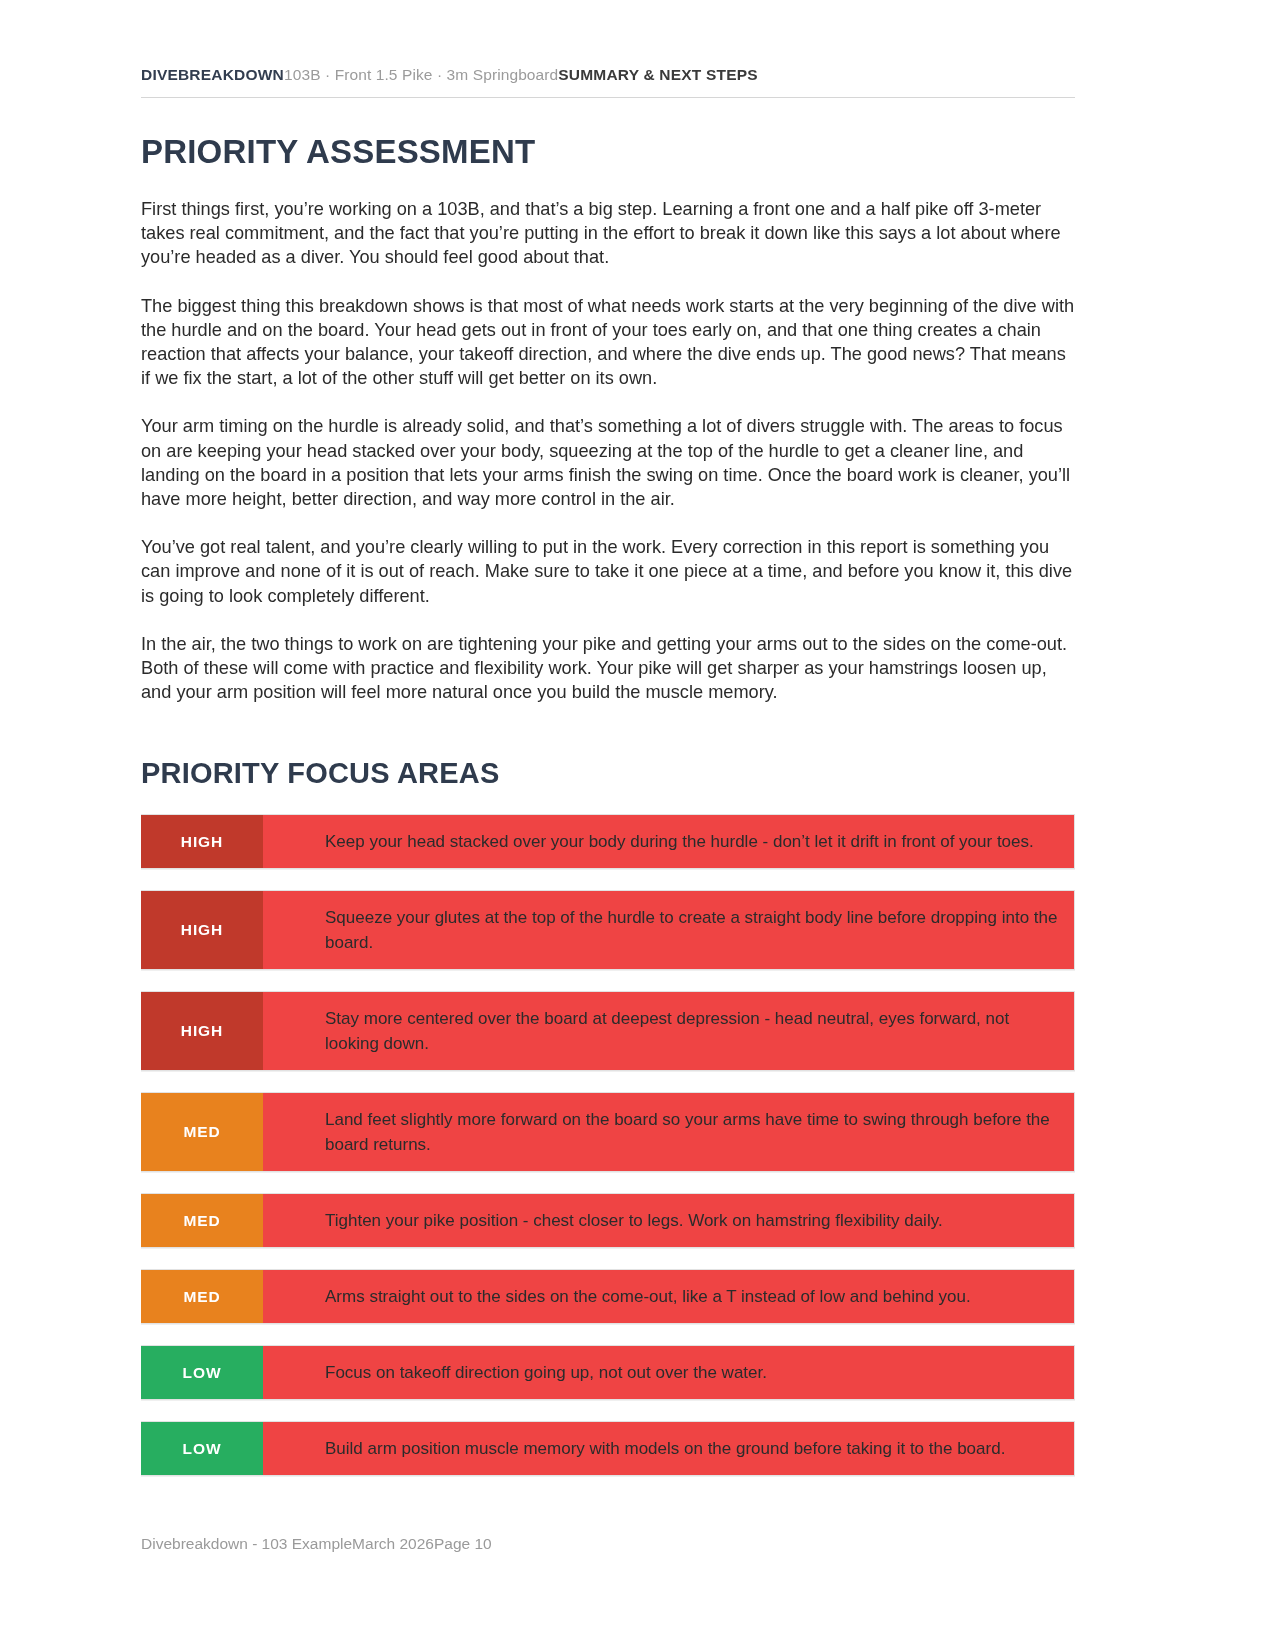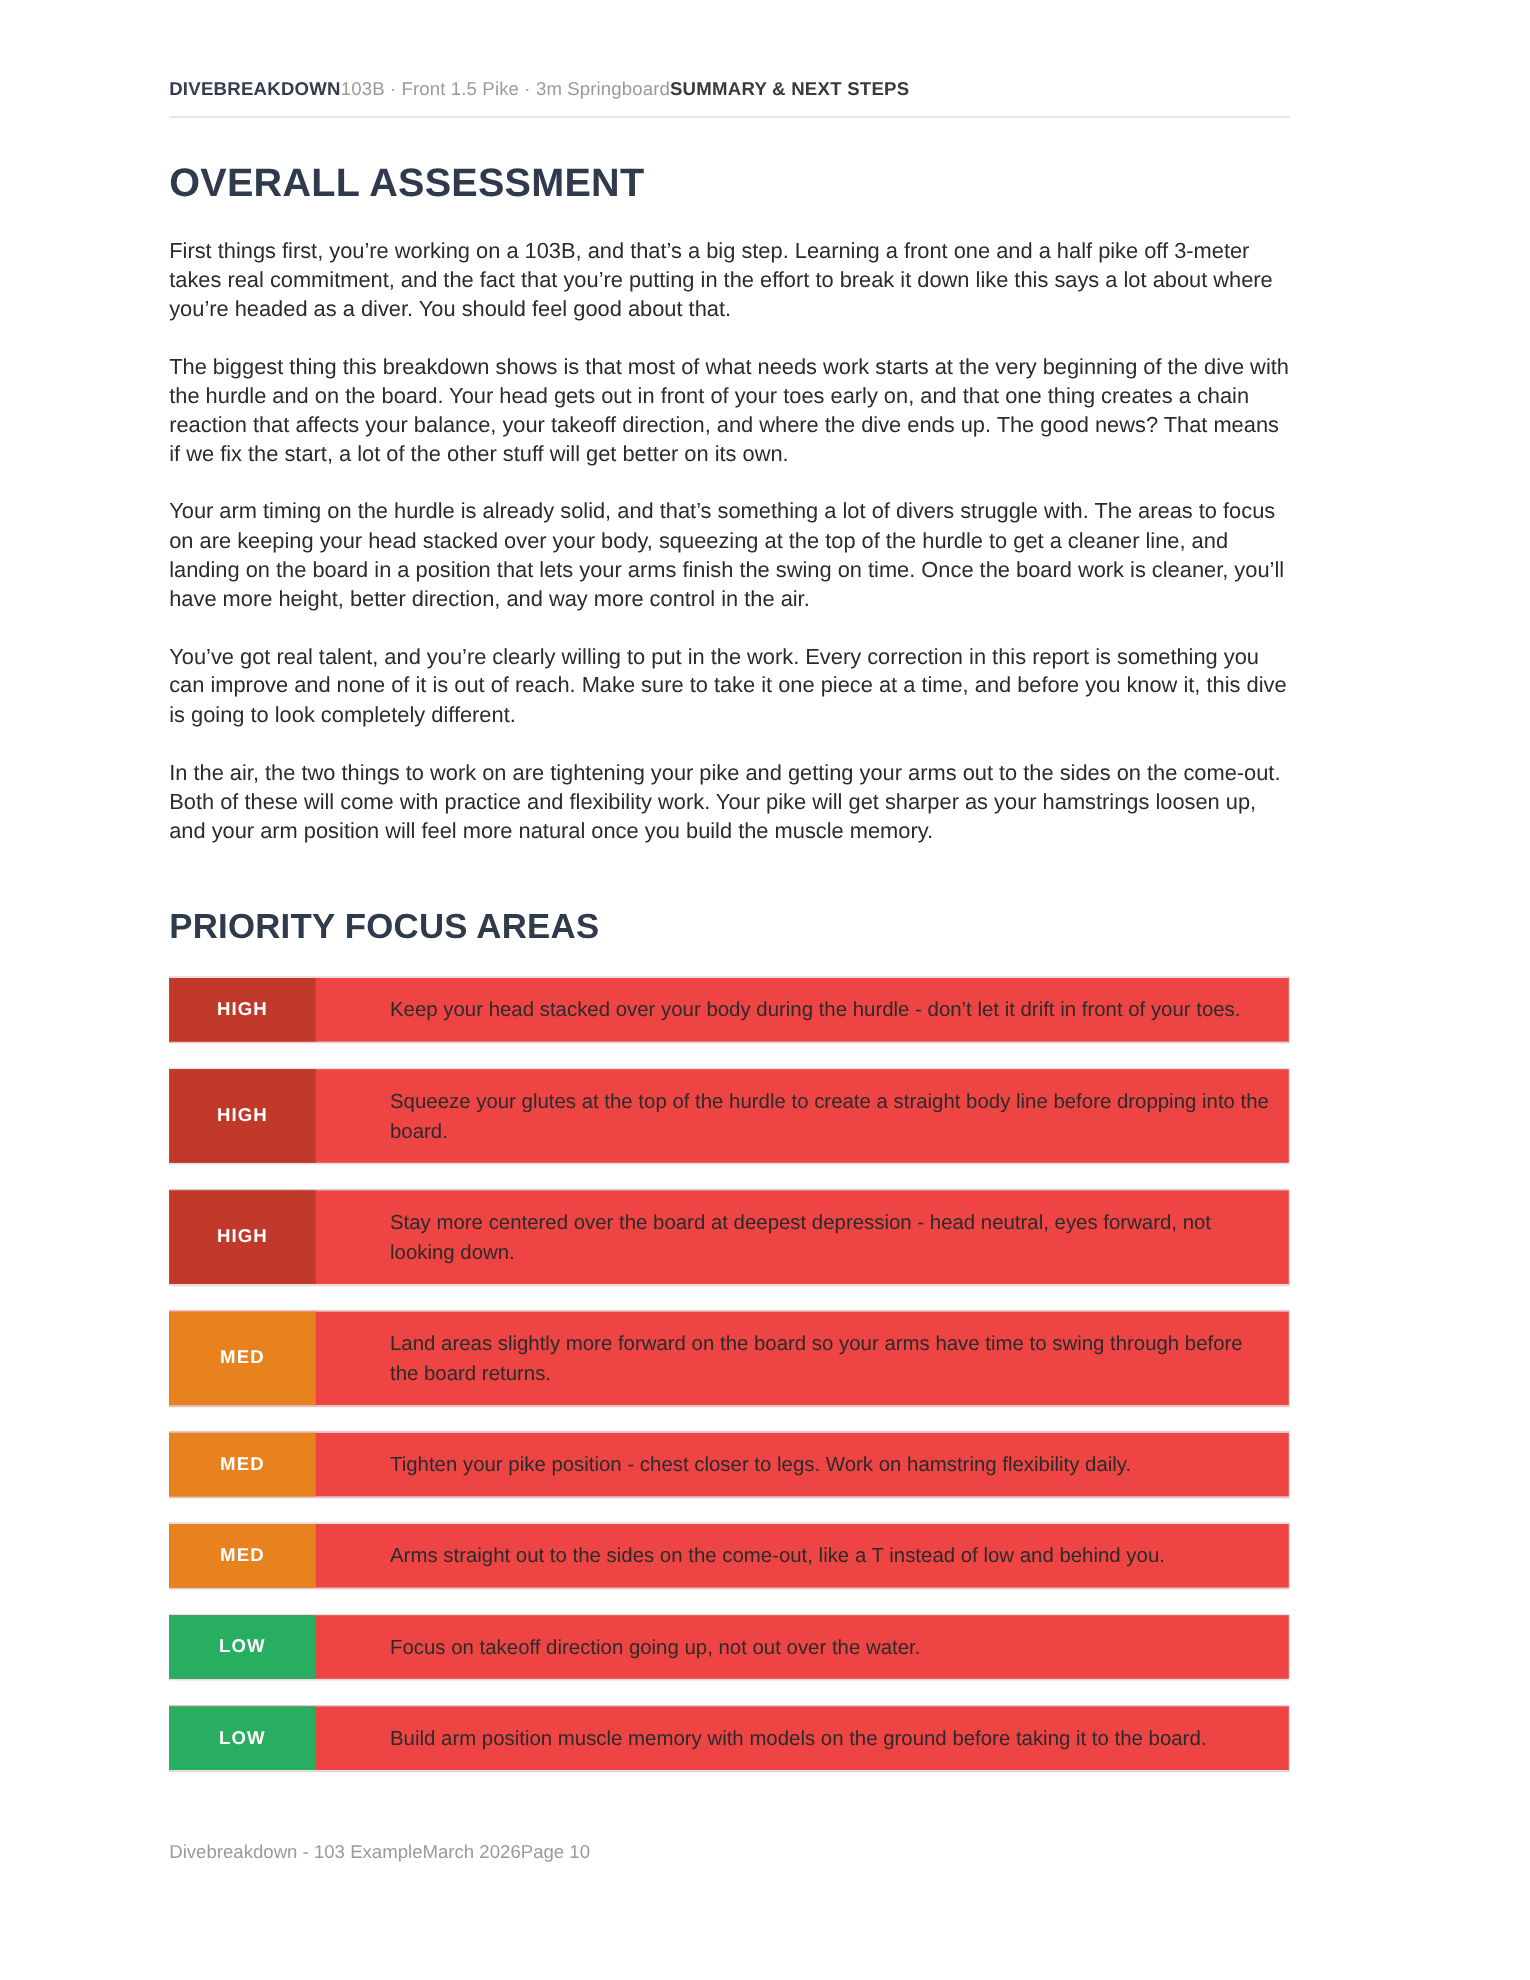--- a/index.html
+++ b/index.html
@@ -161,21 +161,21 @@
 
 <div class="page">
 
   <div class="run-header">
     <span class="brand">DIVEBREAKDOWN</span><span class="meta">103B · Front 1.5 Pike · 3m Springboard</span><span class="section">SUMMARY &amp; NEXT STEPS</span>
   </div>
   <div class="header-rule"></div>
 
   <div class="content">
 
-    <h1 class="section-title">OVERALL ASSESSMENT</h1>
+    <h1 class="section-title">PRIORITY ASSESSMENT</h1>
 
     <div>
       <p class="body-para">First things first, you’re working on a 103B, and that’s a big step. Learning a front one and a half pike off 3-meter takes real commitment, and the fact that you’re putting in the effort to break it down like this says a lot about where you’re headed as a diver. You should feel good about that.</p>
       <p class="body-para">The biggest thing this breakdown shows is that most of what needs work starts at the very beginning of the dive with the hurdle and on the board. Your head gets out in front of your toes early on, and that one thing creates a chain reaction that affects your balance, your takeoff direction, and where the dive ends up. The good news? That means if we fix the start, a lot of the other stuff will get better on its own.</p>
       <p class="body-para">Your arm timing on the hurdle is already solid, and that’s something a lot of divers struggle with. The areas to focus on are keeping your head stacked over your body, squeezing at the top of the hurdle to get a cleaner line, and landing on the board in a position that lets your arms finish the swing on time. Once the board work is cleaner, you’ll have more height, better direction, and way more control in the air.</p>
       <p class="body-para">You’ve got real talent, and you’re clearly willing to put in the work. Every correction in this report is something you can improve and none of it is out of reach. Make sure to take it one piece at a time, and before you know it, this dive is going to look completely different.</p>
       <p class="body-para">In the air, the two things to work on are tightening your pike and getting your arms out to the sides on the come-out. Both of these will come with practice and flexibility work. Your pike will get sharper as your hamstrings loosen up, and your arm position will feel more natural once you build the muscle memory.</p>
     </div>
 
     <h2 class="section-title">PRIORITY FOCUS AREAS</h2>
@@ -192,21 +192,21 @@
         <div class="focus-text">Squeeze your glutes at the top of the hurdle to create a straight body line before dropping into the board.</div>
       </div>
 
       <div class="focus-row two-line">
         <div class="prio-badge prio-high">HIGH</div>
         <div class="focus-text">Stay more centered over the board at deepest depression - head neutral, eyes forward, not looking down.</div>
       </div>
 
       <div class="focus-row two-line">
         <div class="prio-badge prio-med">MED</div>
-        <div class="focus-text">Land areas slightly more forward on the board so your arms have time to swing through before the board returns.</div>
+        <div class="focus-text">Land feet slightly more forward on the board so your arms have time to swing through before the board returns.</div>
       </div>
 
       <div class="focus-row">
         <div class="prio-badge prio-med">MED</div>
         <div class="focus-text">Tighten your pike position - chest closer to legs. Work on hamstring flexibility daily.</div>
       </div>
 
       <div class="focus-row">
         <div class="prio-badge prio-med">MED</div>
         <div class="focus-text">Arms straight out to the sides on the come-out, like a T instead of low and behind you.</div>

